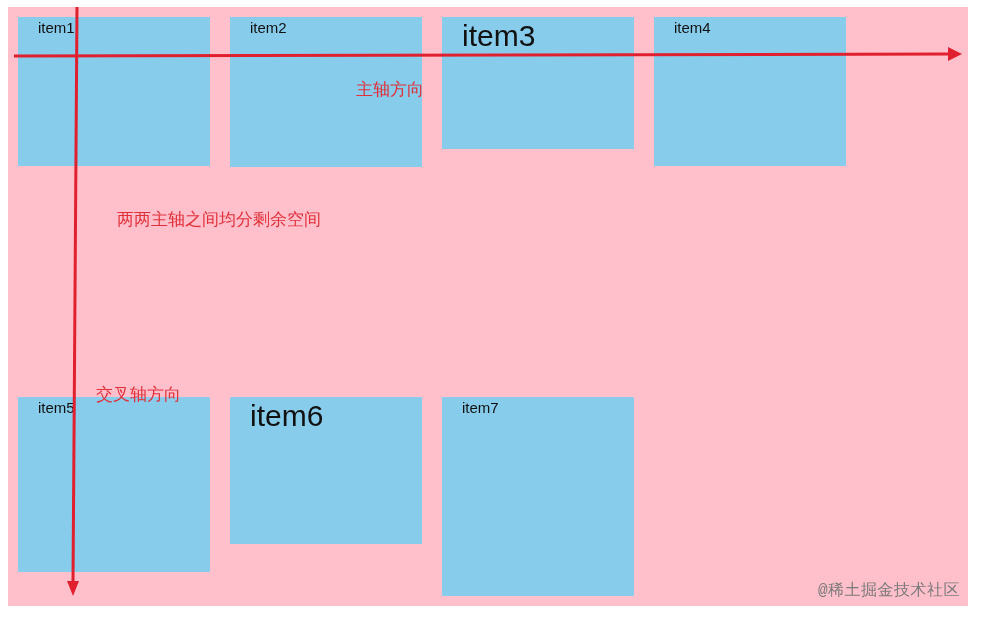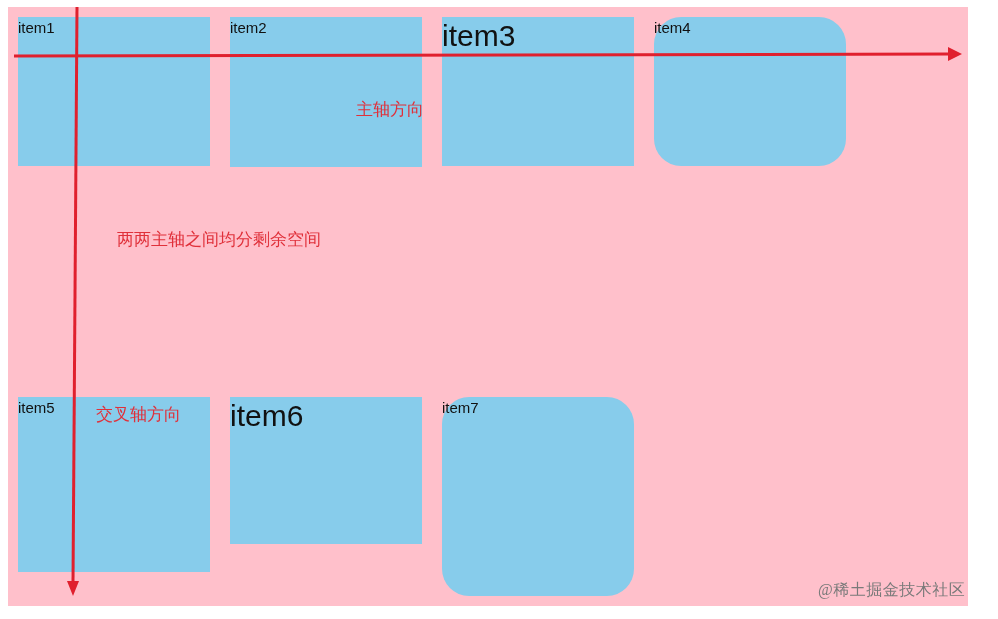--- a/index.html
+++ b/index.html
@@ -1,48 +1,48 @@
 <!DOCTYPE html>
 <html><head>
 <meta charset="utf-8">
 <style>
   html,body{margin:0;padding:0;background:#ffffff;}
   body{width:998px;height:619px;position:relative;overflow:hidden;font-family:"Liberation Sans","DejaVu Sans",sans-serif;}
   .container{position:absolute;left:8px;top:7px;width:960px;height:599px;background:#ffc0cb;}
   .item{position:absolute;background:#87cceb;width:192px;color:#111;}
-  .item .lbl{position:absolute;left:0;top:2px;font-size:15px;line-height:18px;white-space:nowrap;}
+  .item .lbl{position:absolute;left:0;top:2px;font-size:15px;line-height:18px;white-space:nowrap;padding-left:20px;}
   .item .lbl.big{font-size:30px;line-height:34px;top:2px;}
-  .ann{position:absolute;color:#e0303a;font-family:Liberation Serif, serif;font-size:17px;white-space:nowrap;margin-top:20px;}
+  .ann{position:absolute;color:#e0303a;font-family:Liberation Serif, serif;font-size:17px;white-space:nowrap;}
   svg.axes{position:absolute;left:0;top:0;width:998px;height:619px;pointer-events:none;}
-  .wm{position:absolute;left:818px;top:580px;font-size:16px;color:#7a7a7a;font-family:Liberation Serif, serif;white-space:nowrap;letter-spacing:0.5px;}
+  .wm{position:absolute;left:818px;top:580px;font-size:16px;color:#7a7a7a;font-family:Liberation Mono, monospace;white-space:nowrap;letter-spacing:0.5px;}
 </style>
 </head>
 <body>
 
 <div class="container"></div>
 
 <div class="item" style="left:18px;top:17px;height:149px;">
   <span class="lbl">item1</span>
 </div>
 <div class="item" style="left:230px;top:17px;height:150px;">
   <span class="lbl">item2</span>
 </div>
-<div class="item" style="left:442px;top:17px;height:149px;">
+<div class="item" style="left:442px;top:17px;height:132px;">
   <span class="lbl big">item3</span>
 </div>
-<div class="item" style="left:654px;top:17px;height:149px;border-radius:27px;">
+<div class="item" style="left:654px;top:17px;height:149px;">
   <span class="lbl">item4</span>
 </div>
 <div class="item" style="left:18px;top:397px;height:175px;">
   <span class="lbl">item5</span>
 </div>
 <div class="item" style="left:230px;top:397px;height:147px;">
   <span class="lbl big">item6</span>
 </div>
-<div class="item" style="left:442px;top:397px;height:199px;border-radius:27px;">
+<div class="item" style="left:442px;top:397px;height:199px;">
   <span class="lbl">item7</span>
 </div>
 
 <svg class="axes" viewBox="0 0 998 619">
   <g>
     <line x1="14" y1="56" x2="950" y2="54" stroke="#e0202e" stroke-width="3"></line>
     <polygon points="962,54 948,47 948,61" fill="#e0202e"></polygon>
   </g>
   <g>
     <line x1="77" y1="7" x2="73" y2="582" stroke="#e0202e" stroke-width="3"></line>

